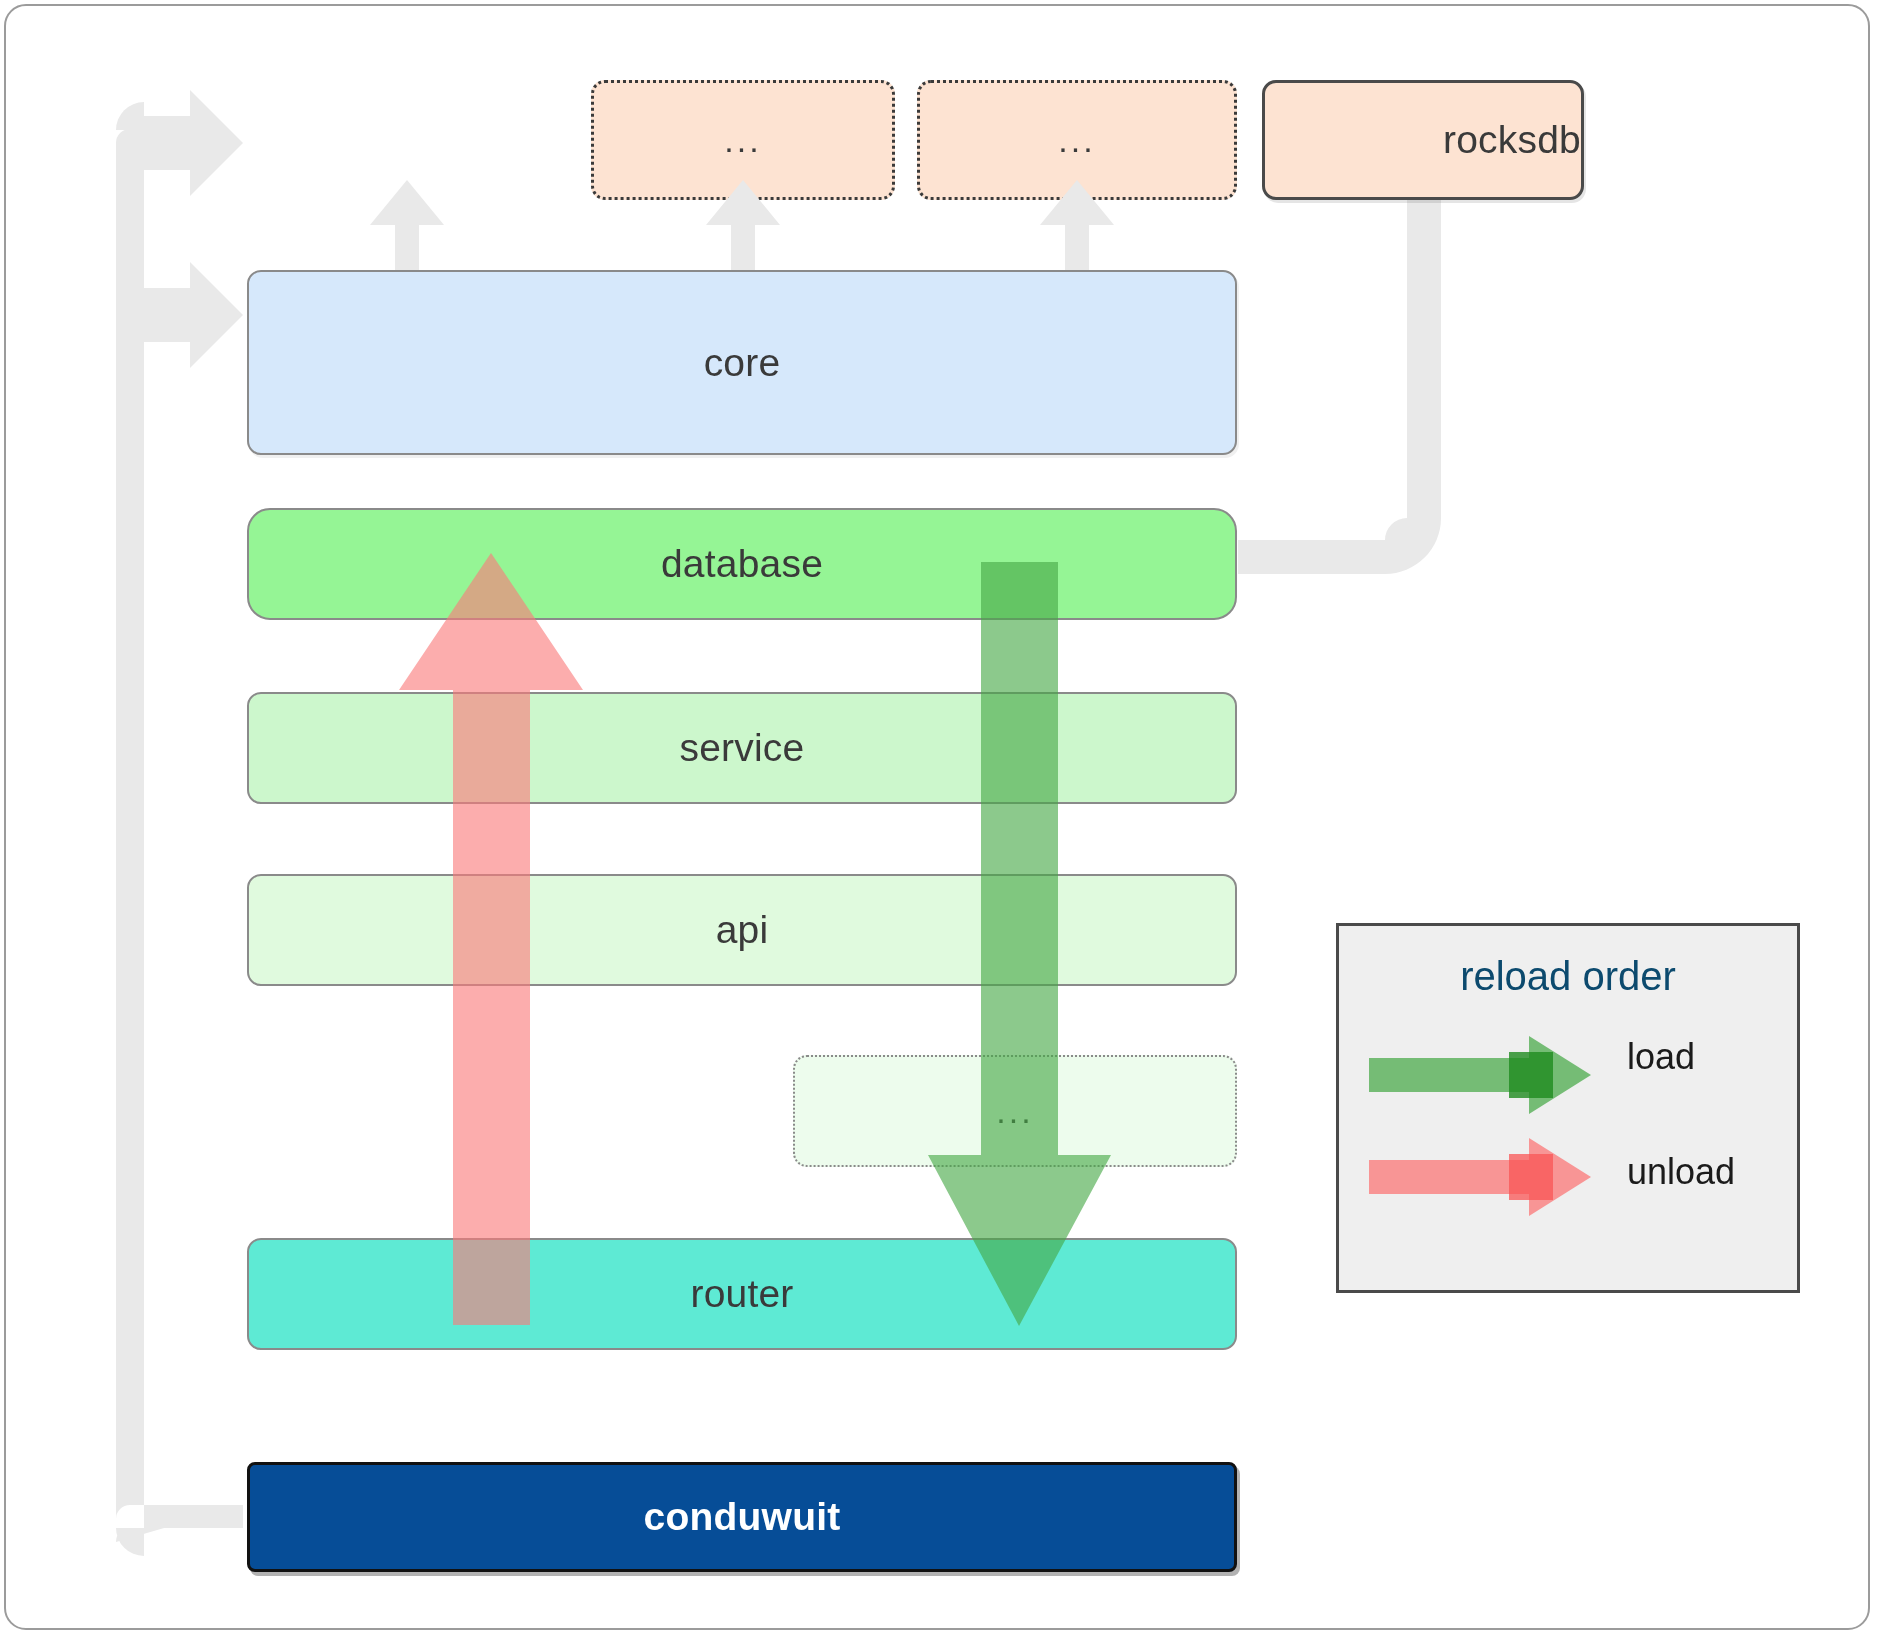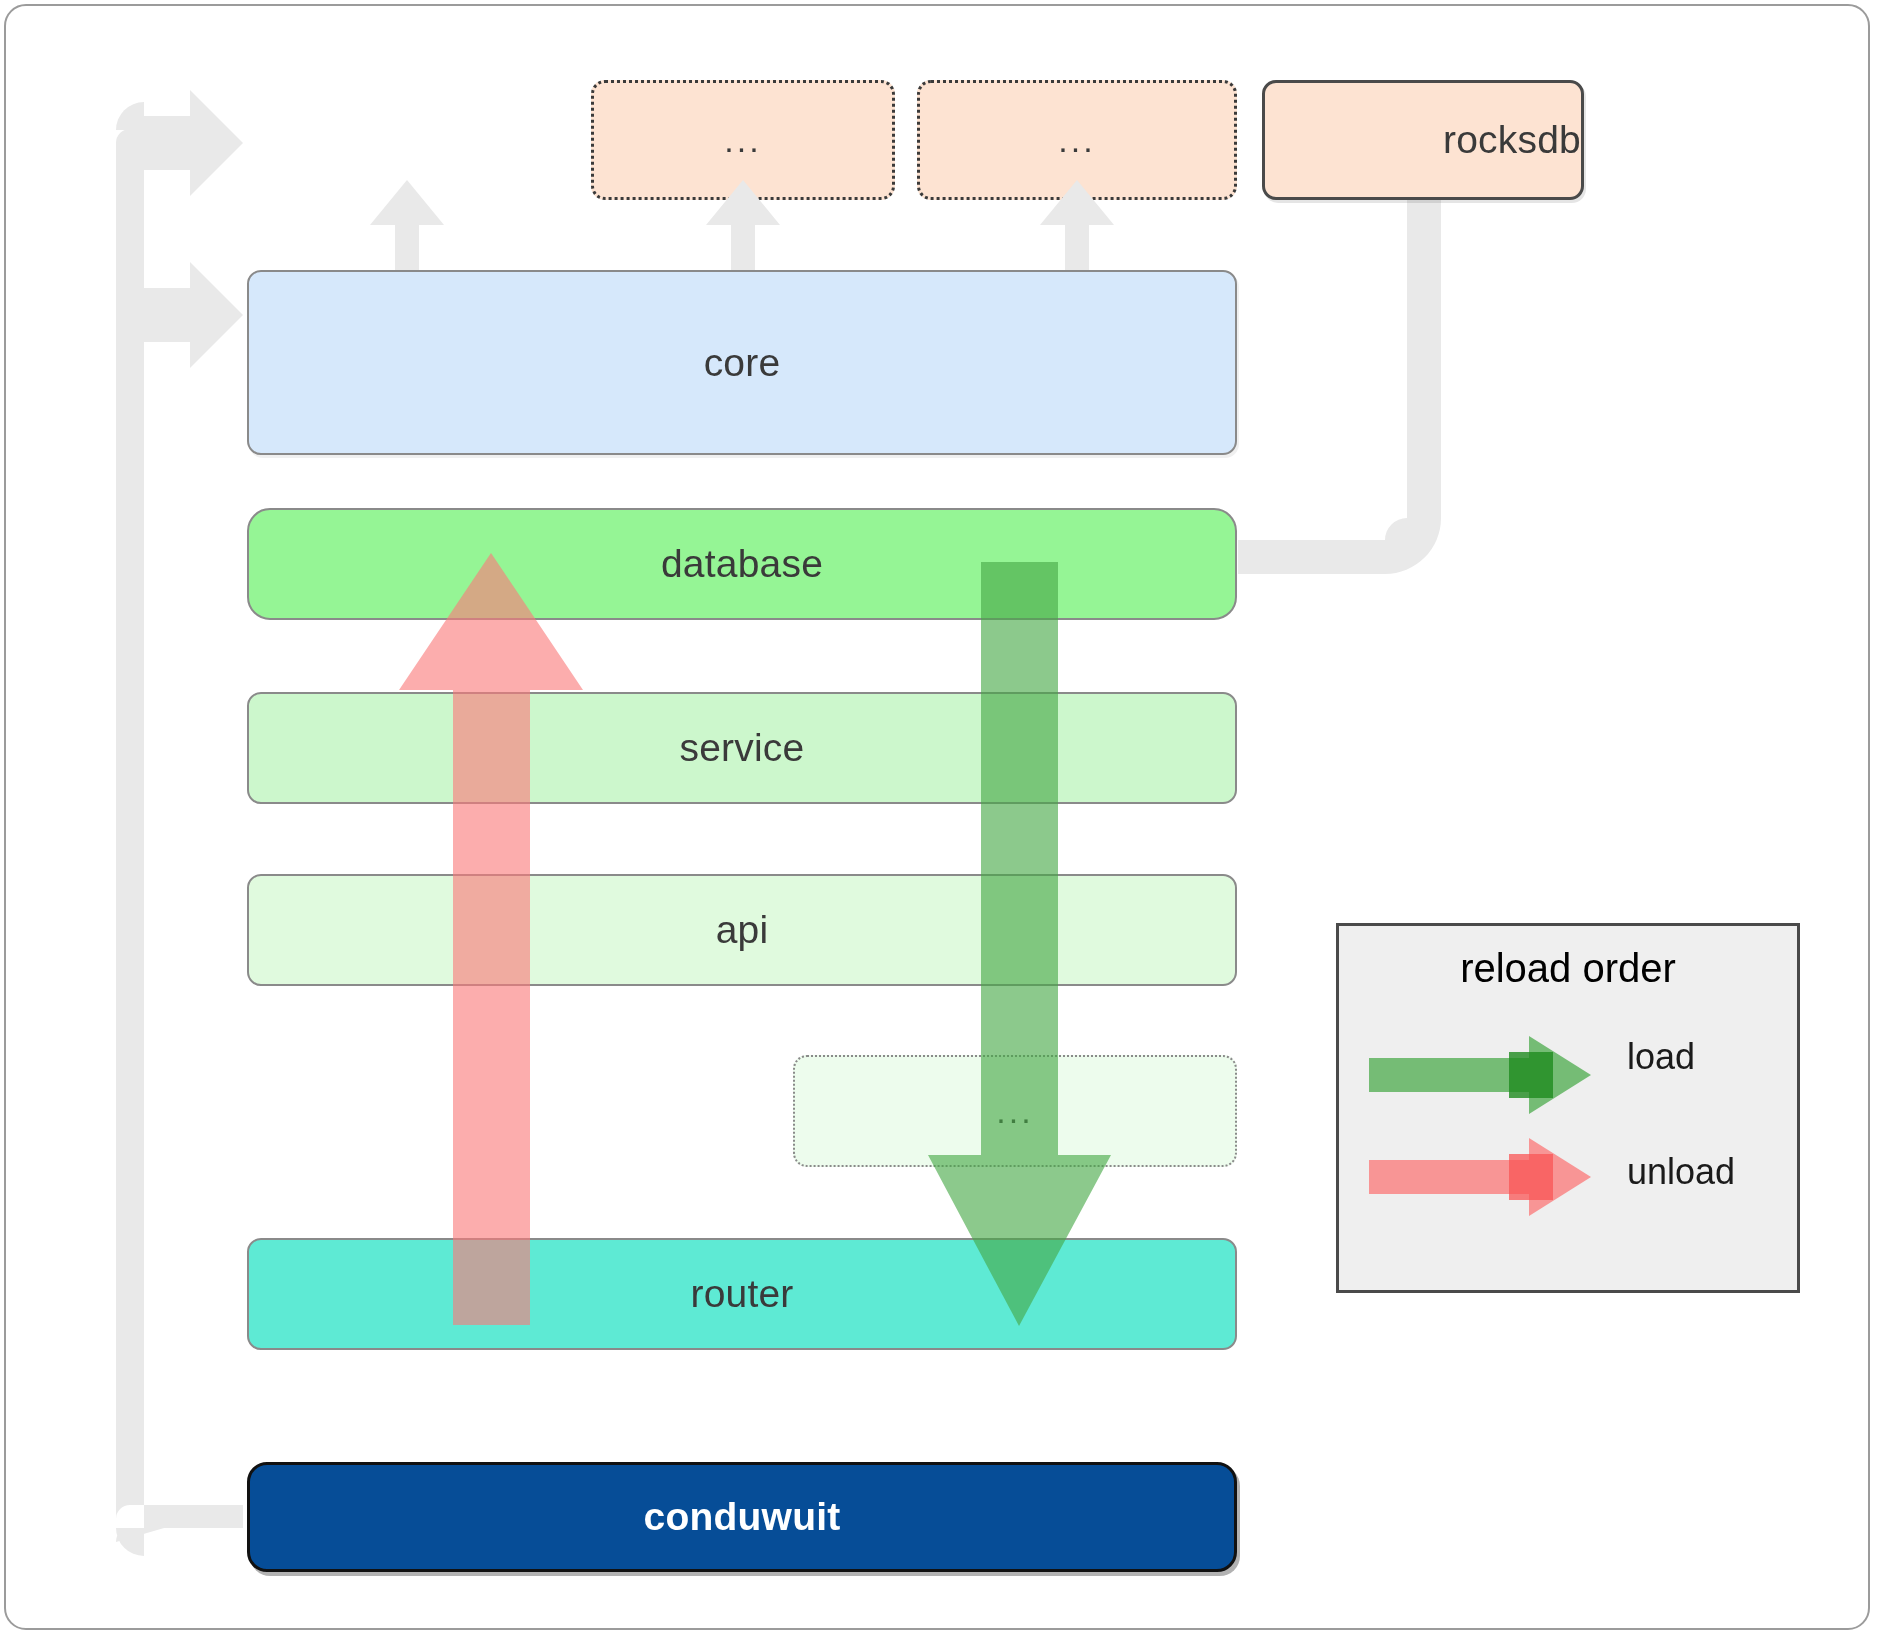--- a/index.html
+++ b/index.html
@@ -78,21 +78,21 @@
   }
   .lyr-router {
     background: #5eead4;
     border: 2px solid #8a8a8a;
   }
   .app-box {
     background: #064d97;
     border: 3px solid #111111;
     color: #ffffff;
     font-weight: bold;
-    border-radius: 20px;
+    border-radius: 8px;
     box-shadow: 3px 4px 0 rgba(0,0,0,0.30);
   }
 
   
   .connector-layer, .arrow-layer {
     position: absolute;
     left: 0; top: 0;
     width: 1883px; height: 1643px;
     pointer-events: none;
   }
@@ -104,25 +104,25 @@
     left: 1336px;
     top: 923px;
     width: 464px;
     height: 370px;
     background: #efefef;
     border: 3px solid #4a4a4a;
     box-sizing: border-box;
   }
   .legend-title {
     position: absolute;
-    left: 0; top: 20px;
+    left: 0; top: 28px;
     width: 100%;
     text-align: center;
     font-size: 40px;
-    color: #000000;
+    color: #0c4a6e;
   }
   .legend-label {
     position: absolute;
     font-size: 36px;
     color: #1b1b1b;
   }
   .legend-label.load   { left: 288px; top: 110px; }
   .legend-label.unload { left: 288px; top: 225px; }
   .legend-arrow {
     position: absolute;

